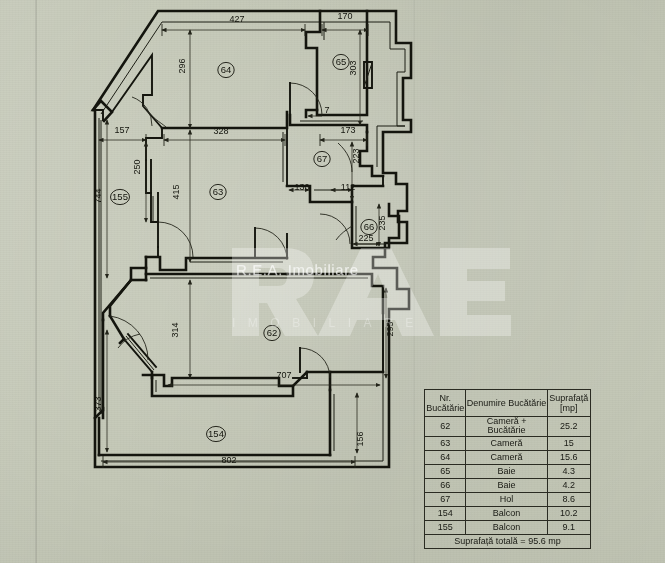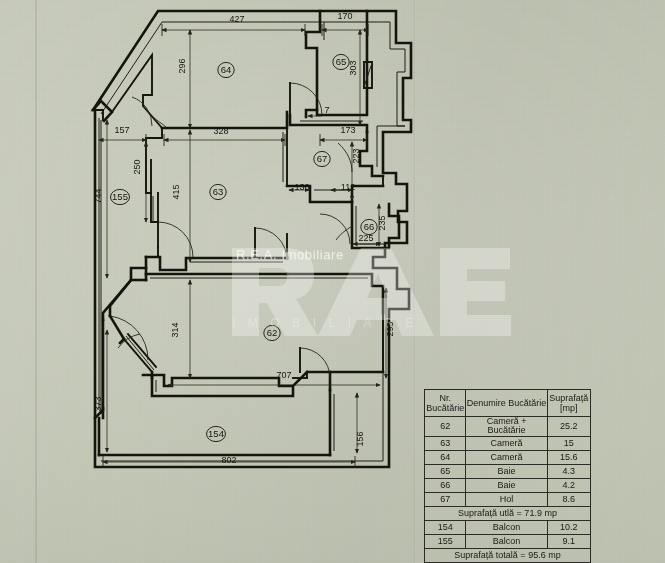--- a/index.html
+++ b/index.html
@@ -52,22 +52,22 @@
   #watermark {
     position: absolute;
     left: 0; top: 0;
     width: 665px;
     height: 563px;
     pointer-events: none;
   }
   #wm-text {
     position: absolute;
     left: 236px;
-    top: 247px;
-    font-size: 13px;
+    top: 261px;
+    font-size: 15px;
     letter-spacing: 0.6px;
     color: rgba(255,255,255,0.62);
     white-space: nowrap;
     text-shadow: 0 1px 0 rgba(255,255,255,0.25);
     text-align: center;
   }
   #wm-sub {
     position: absolute;
     left: 232px;
     top: 316px;
@@ -524,23 +524,20 @@
         <tr>
           <td class="col-nr">66</td>
           <td class="col-nm">Baie</td>
           <td class="col-sup">4.2</td>
         </tr>
         <tr>
           <td class="col-nr">67</td>
           <td class="col-nm">Hol</td>
           <td class="col-sup">8.6</td>
         </tr>
-        <tr class="sum-row">
-          <td colspan="3">Suprafață utlă = 71.9 mp</td>
-        </tr>
         <tr>
           <td class="col-nr">154</td>
           <td class="col-nm">Balcon</td>
           <td class="col-sup">10.2</td>
         </tr>
         <tr>
           <td class="col-nr">155</td>
           <td class="col-nm">Balcon</td>
           <td class="col-sup">9.1</td>
         </tr>

